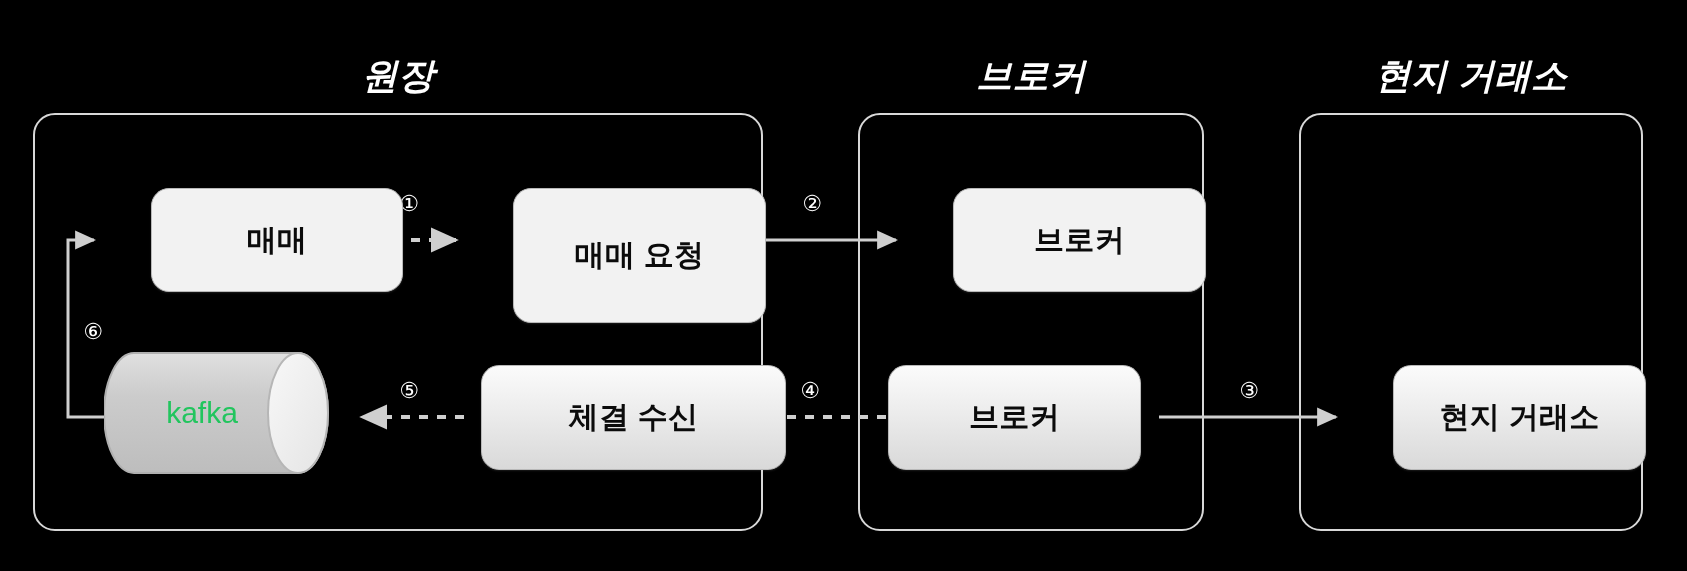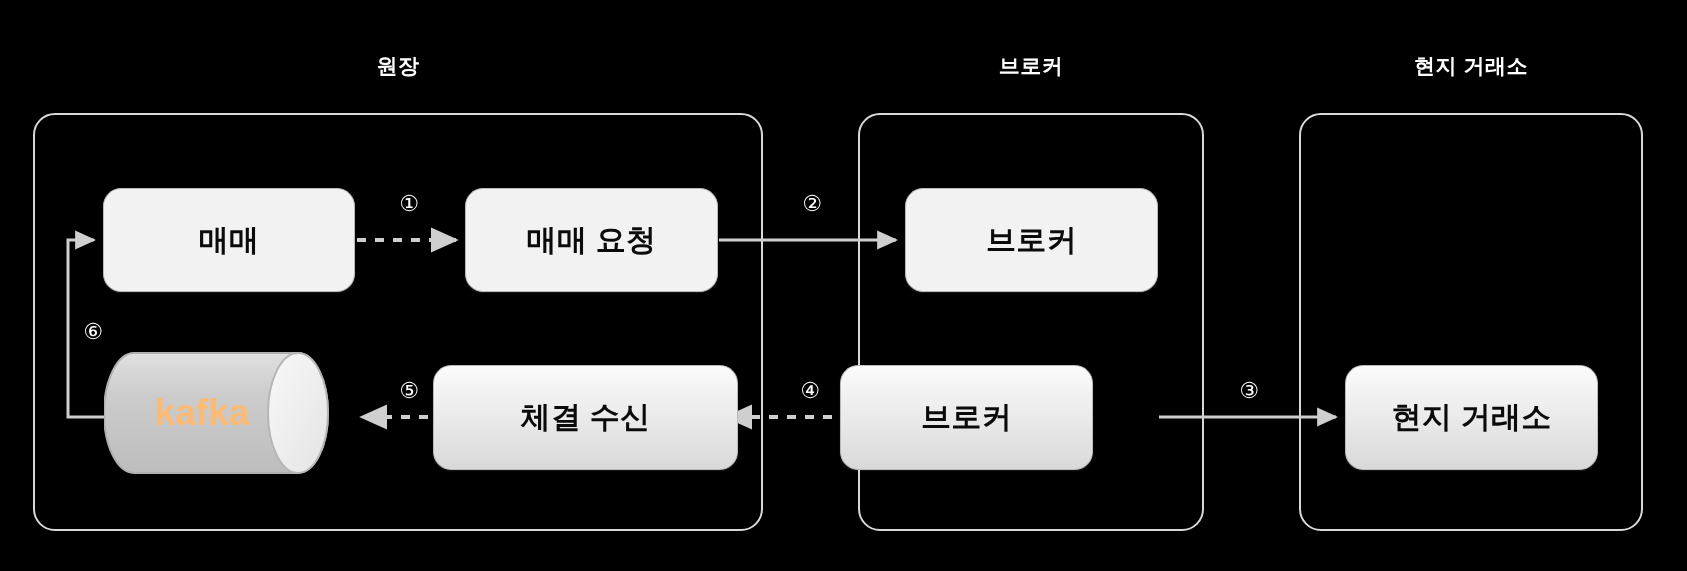--- a/index.html
+++ b/index.html
@@ -19,26 +19,27 @@
     left: 0; top: 0;
     width: 1687px;
     height: 571px;
     background: #000000;
   }
 
   
   .group-title {
     position: absolute;
     color: #ffffff;
-    font-size: 21px;
+    font-size: 36px;
     font-weight: bold;
     letter-spacing: 0.5px;
     text-align: center;
     white-space: nowrap;
     transform: translateX(-50%);
+    font-style: italic;
   }
   .group-box {
     position: absolute;
     border: 2px solid #d8d8d8;
     border-radius: 22px;
     background: transparent;
     box-sizing: border-box;
   }
 
   
@@ -49,37 +50,38 @@
     display: flex;
     align-items: center;
     justify-content: center;
     color: #0b0b0b;
     font-size: 30px;
     font-weight: bold;
     letter-spacing: 0.3px;
     white-space: nowrap;
     border: 1px solid #b9b9b9;
     box-shadow: 0 1px 2px rgba(255,255,255,0.10);
+    margin-left: 48px;
   }
   .node.flat {
     background: #f2f2f2;
   }
   .node.grad {
     background: linear-gradient(180deg, #fbfbfb 0%, #ededed 42%, #d9d9d9 100%);
   }
 
   
   .cylinder {
     position: absolute;
   }
   .cyl-label {
     position: absolute;
-    color: #fdba74;
-    font-size: 37px;
-    font-weight: bold;
+    color: #22c55e;
+    font-size: 30px;
+    font-weight: normal;
     white-space: nowrap;
     display: flex;
     align-items: center;
     justify-content: center;
   }
 
   
   #edges {
     position: absolute;
     left: 0; top: 0;
@@ -149,21 +151,21 @@
 
   <div class="step" style="left:409px; top:204px;">①</div>
   <div class="step" style="left:812px; top:204px;">②</div>
   <div class="step" style="left:1249px; top:391px;">③</div>
   <div class="step" style="left:810px; top:391px;">④</div>
   <div class="step" style="left:409px; top:391px;">⑤</div>
   <div class="step" style="left:93px;  top:332px;">⑥</div>
 
   <div class="node flat" style="left:103px; top:188px; width:252px; height:104px;">매매</div>
 
-  <div class="node flat" style="left:465px; top:188px; width:253px; height:104px;">매매 요청</div>
+  <div class="node flat" style="left:465px; top:188px; width:253px; height:135px;">매매 요청</div>
 
   <div class="cylinder" style="left:104px; top:351px; width:252px; height:124px;">
     <svg width="252" height="124" viewBox="0 0 252 124">
       <defs>
         <linearGradient id="cylBody" x1="0" y1="0" x2="0" y2="1">
           <stop offset="0%" stop-color="#e0e0e0"></stop>
           <stop offset="35%" stop-color="#cccccc"></stop>
           <stop offset="100%" stop-color="#bdbdbd"></stop>
         </linearGradient>
         <linearGradient id="cylCap" x1="0" y1="0" x2="1" y2="1">

